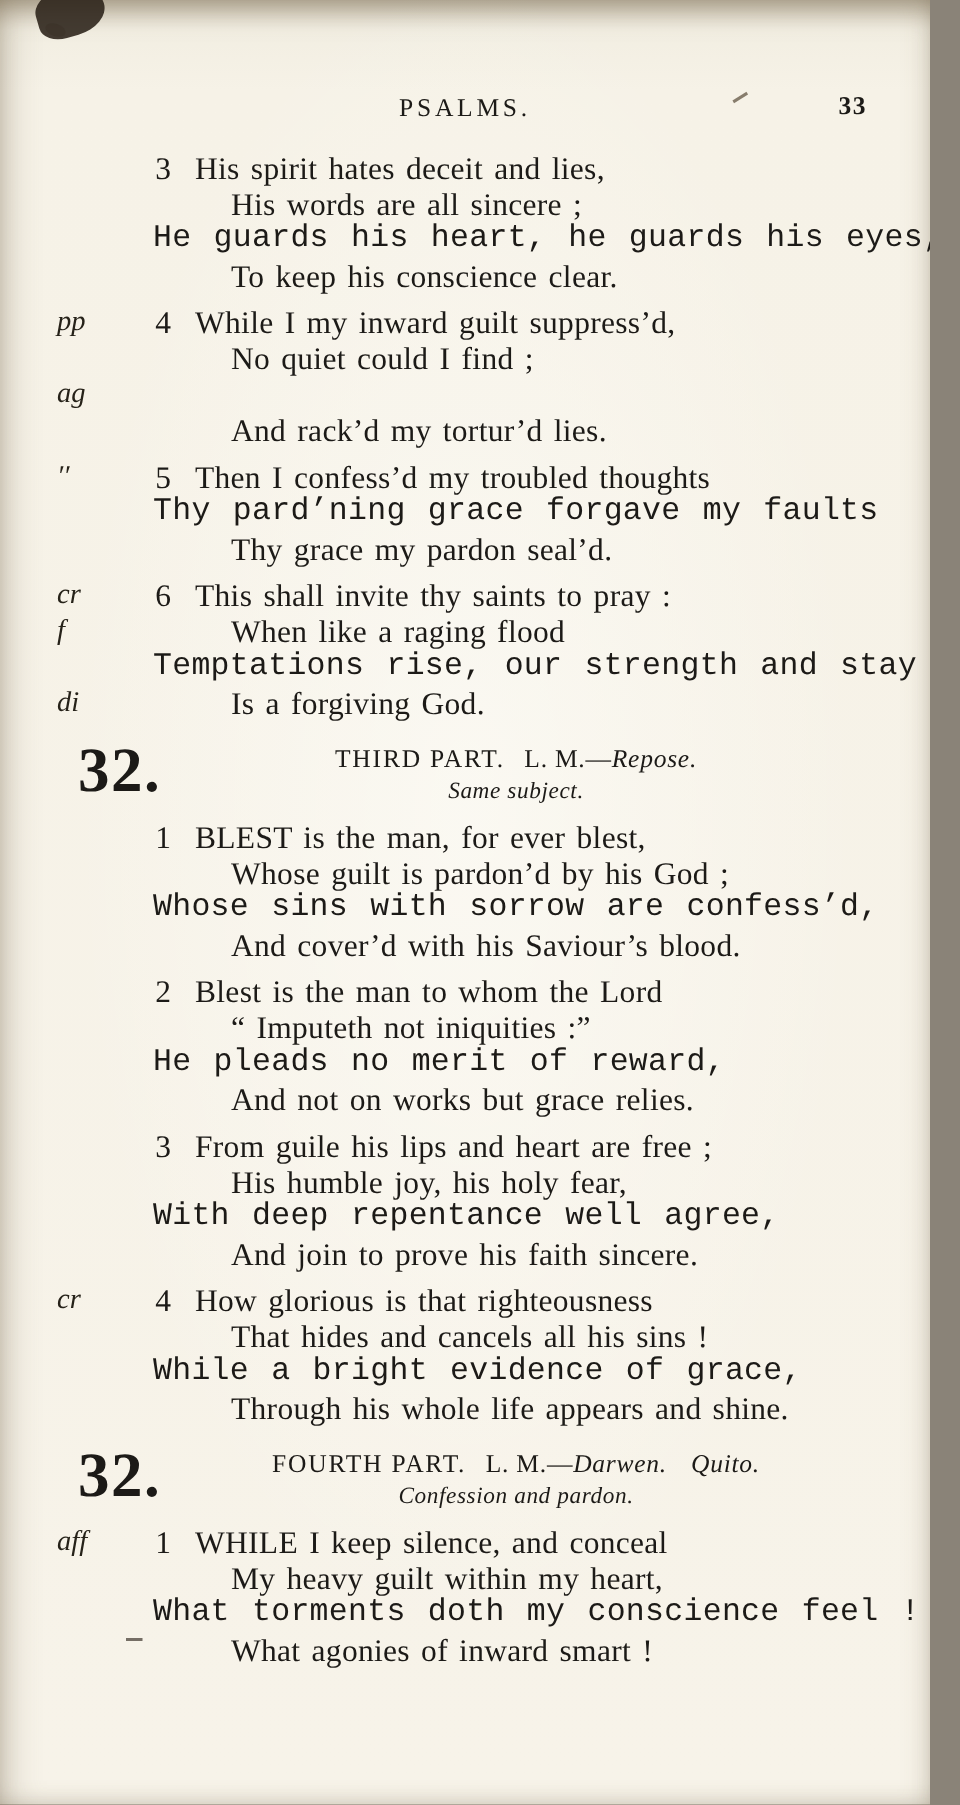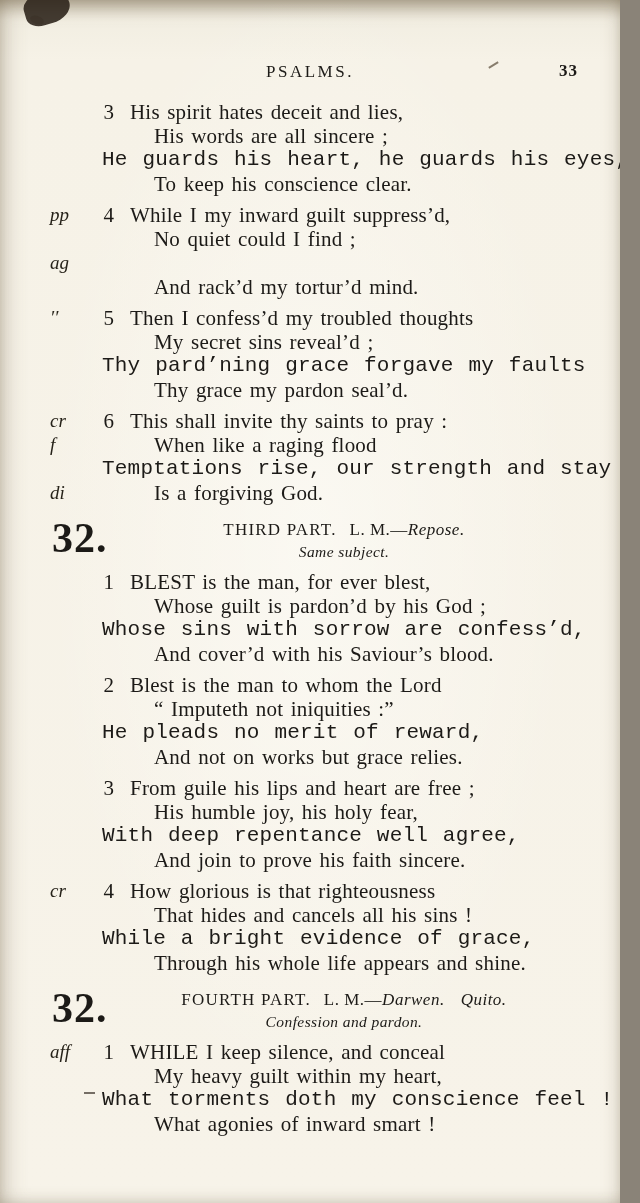--- a/index.html
+++ b/index.html
@@ -37,21 +37,21 @@
     letter-spacing:1px;
     font-weight:bold;
     font-size:17px;
   }
 
   
   .content{margin-top:18px;}
   .stanza{margin-bottom:7px;}
   .line{display:flex;font-size:21px;line-height:24px;}
   .mark{
-    flex:0 0 92px;box-sizing:border-box;padding-left:50px;
+    flex:0 0 92px;box-sizing:border-box;padding-left:38px;
     font-style:italic;font-size:19px;color:#262219;
   }
   .num{flex:0 0 22px;text-align:right;}
   .text{padding-left:16px;letter-spacing:.2px;word-spacing:2px;white-space:nowrap;}
   .line:nth-child(2) .text,
   .line:nth-child(4) .text{padding-left:40px;}
   .line:nth-child(3) .text{padding-left:0;margin-left:-12px;font-family:Liberation Mono, monospace;}
 
   
   .hymn-head{display:flex;align-items:center;margin:10px 0 9px;}
@@ -137,34 +137,33 @@
         <span class="num"></span>
         <span class="text">No quiet could I find ;</span>
       </div>
       <div class="line">
         <span class="mark">ag</span>
         <span class="num"></span>
       </div>
       <div class="line">
         <span class="mark"></span>
         <span class="num"></span>
-        <span class="text">And rack’d my tortur’d mind.</span>
+        <span class="text">And rack’d my tortur’d lies.</span>
       </div>
     </div>
 
     <div class="stanza">
       <div class="line">
         <span class="mark">′′</span>
         <span class="num">5</span>
         <span class="text">Then I confess’d my troubled thoughts</span>
       </div>
       <div class="line">
         <span class="mark"></span>
         <span class="num"></span>
-        <span class="text">My secret sins reveal’d ;</span>
       </div>
       <div class="line">
         <span class="mark"></span>
         <span class="num"></span>
         <span class="text">Thy pard’ning grace forgave my faults</span>
       </div>
       <div class="line">
         <span class="mark"></span>
         <span class="num"></span>
         <span class="text">Thy grace my pardon seal’d.</span>

